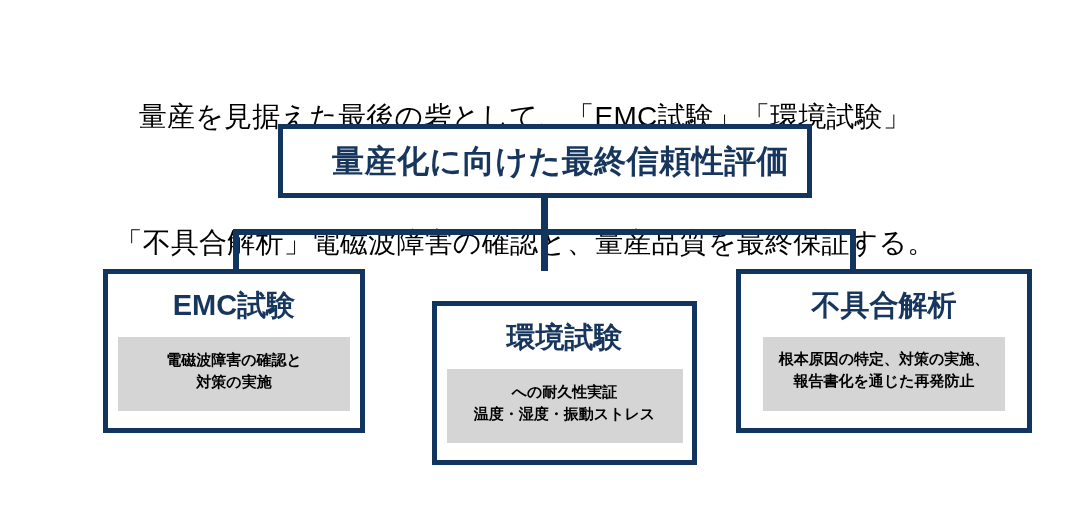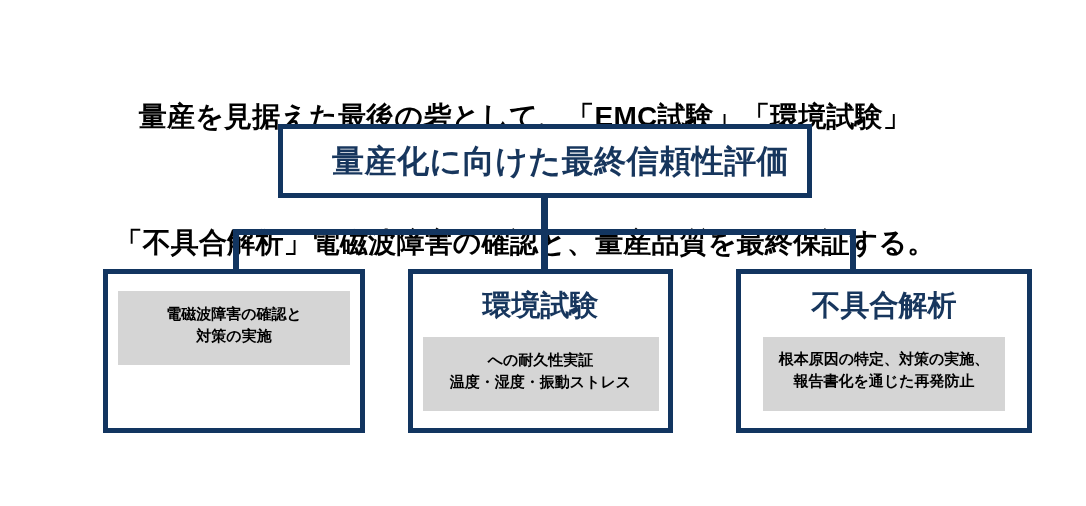--- a/index.html
+++ b/index.html
@@ -24,21 +24,21 @@
   }
 
   
   .heading {
     position: absolute;
     left: 0;
     top: 12px;
     width: 1050px;
     text-align: center;
     color: #000000;
-    font-weight: bold;
+    font-weight: normal;
     font-size: 28px;
     line-height: 1.50;
     letter-spacing: 0.2px;
     white-space: pre;
   }
   .heading-line { display: block; }
 
   
   .root-box {
     position: absolute;
@@ -90,21 +90,21 @@
     top: 269px;
     height: 164px;
     box-sizing: border-box;
     border: 5px solid #123560;
     background: #ffffff;
     display: flex;
     flex-direction: column;
     align-items: center;
   }
   .card-1 { left: 103px; width: 262px; }
-  .card-2 { left: 408px; width: 265px; }
+  .card-2 { left: 432px; width: 265px; margin-top: 32px; }
   .card-3 { left: 736px; width: 296px; }
 
   .card-title {
     color: #17365d;
     font-weight: bold;
     font-size: 29px;
     line-height: 1;
     margin-top: 17px;
     white-space: nowrap;
   }
@@ -140,20 +140,21 @@
     <span class="root-title">量産化に向けた最終信頼性評価</span>
   </div>
 
   <div class="conn conn-stem"></div>
   <div class="conn conn-bus"></div>
   <div class="conn conn-drop-1"></div>
   <div class="conn conn-drop-2"></div>
   <div class="conn conn-drop-3"></div>
 
   <div class="card card-1">
+    <span class="card-title">EMC試験</span>
     <div class="card-desc">
       <span class="desc-line">電磁波障害の確認と</span>
       <span class="desc-line">対策の実施</span>
     </div>
   </div>
 
   <div class="card card-2">
     <span class="card-title">環境試験</span>
     <div class="card-desc">
       <span class="desc-line">への耐久性実証</span>

